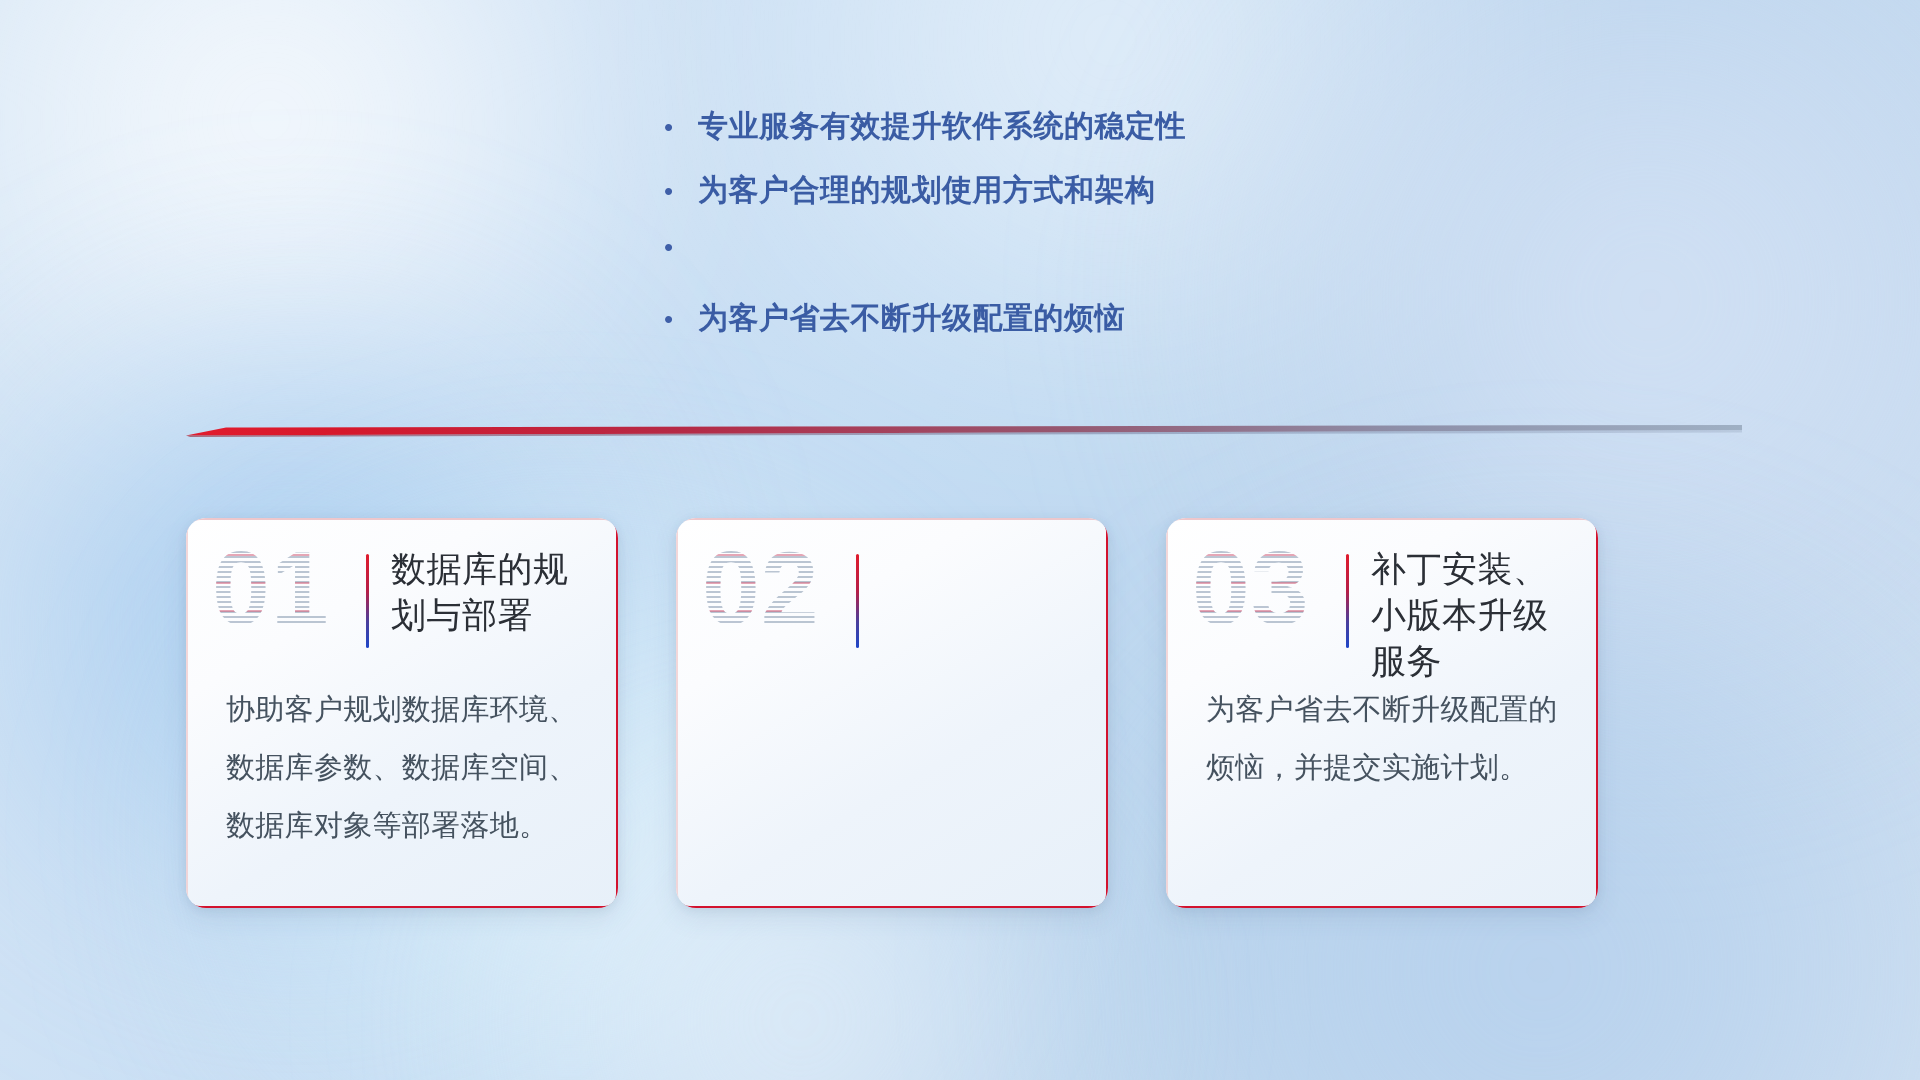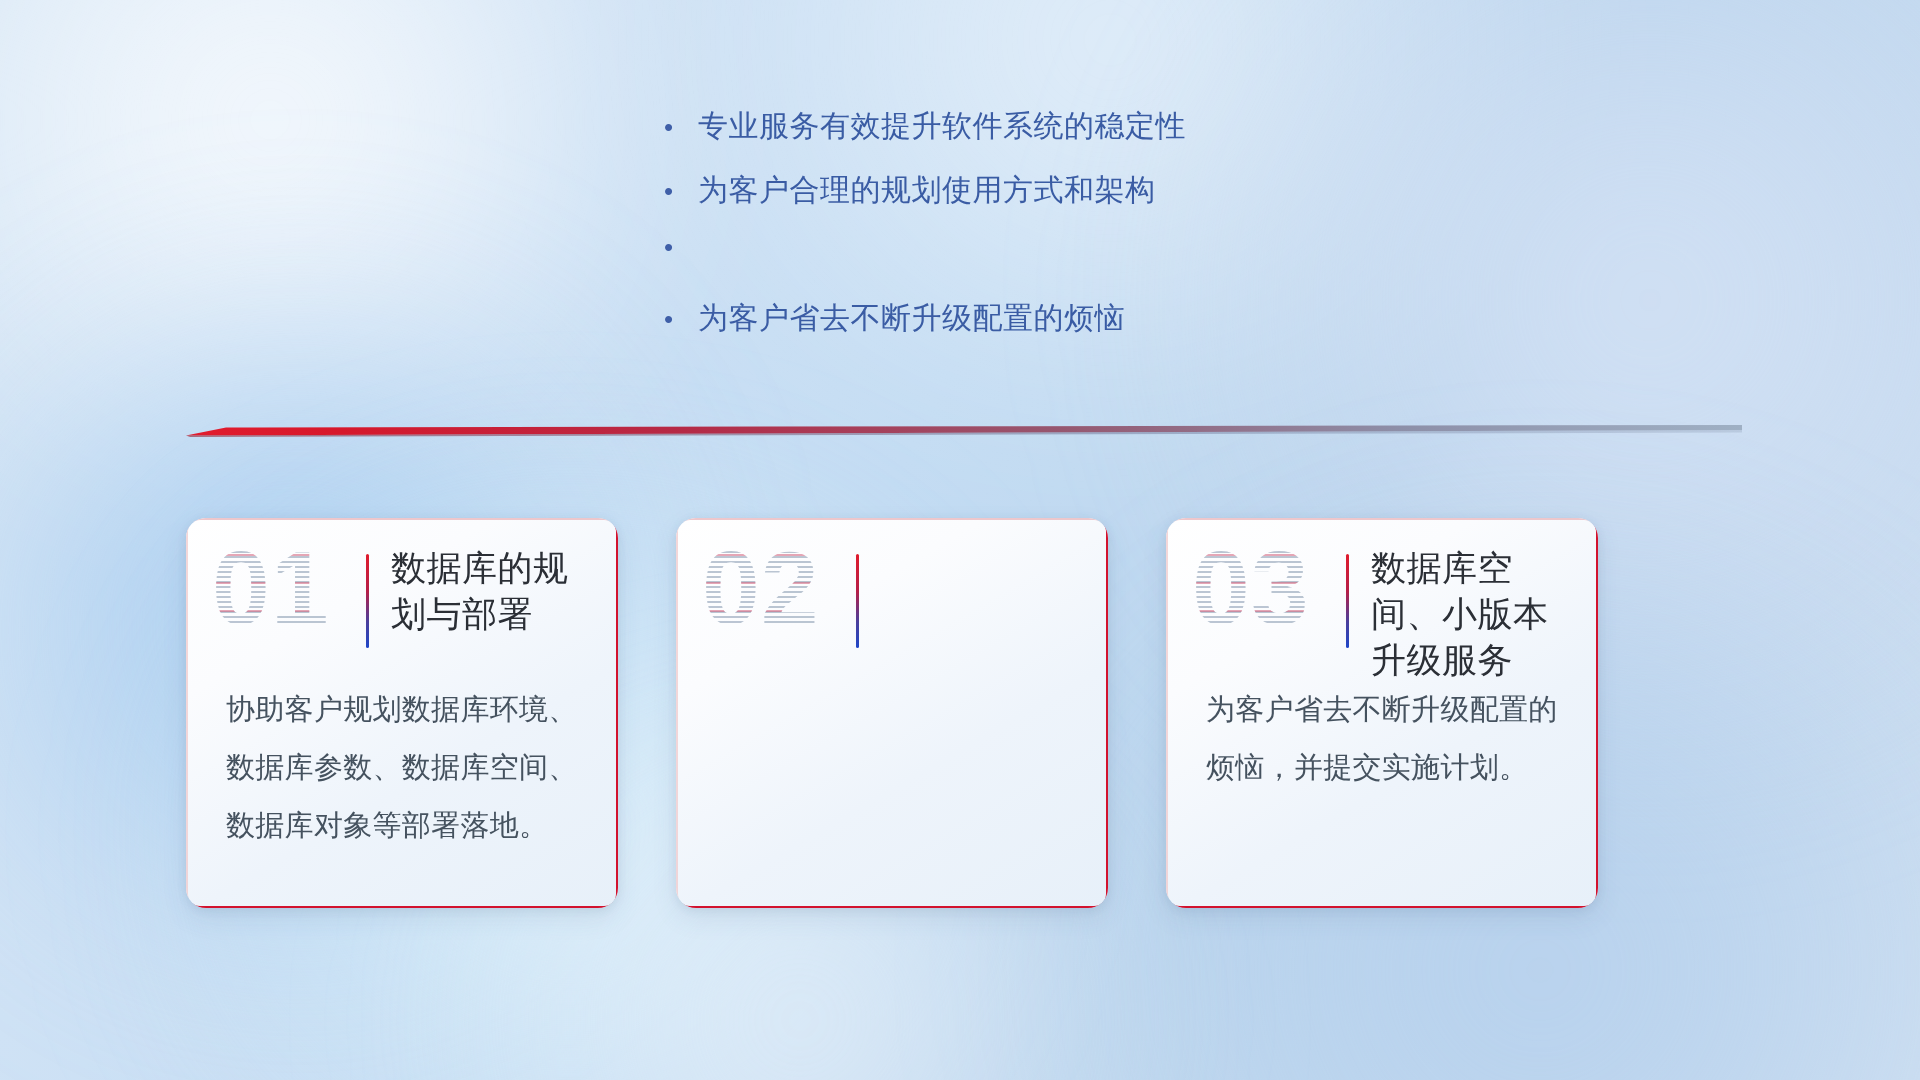--- a/index.html
+++ b/index.html
@@ -78,21 +78,21 @@
     color: #3f5fa8;
     font-size: 26px;
     line-height: 1;
     text-align: left;
     padding-left: 4px;
   }
   .bullet-text {
     font-size: 30px;
     letter-spacing: 0.5px;
     color: #3a5ca4;
-    font-weight: 400;
+    font-weight: 700;
     white-space: nowrap;
   }
 
   
   #divider-wrap {
     position: absolute;
     left: 186px;
     top: 422px;
     width: 1556px;
     height: 18px;
@@ -231,21 +231,20 @@
     background: linear-gradient(to bottom, #e01b2c 0%, #b51f48 40%, #4a3f9c 72%, #1f46c8 100%);
   }
   .card-title {
     flex: 1 1 auto;
     font-size: 35px;
     line-height: 1.32;
     color: #2b2f36;
     font-weight: 400;
     letter-spacing: 0.5px;
     padding-top: 2px;
-    font-family: Liberation Serif, serif;
   }
   .card-body {
     padding: 22px 40px 0 40px;
     font-size: 29px;
     line-height: 2.0;
     color: #45525f;
     letter-spacing: 0.3px;
   }
 </style>
 </head>
@@ -330,20 +329,20 @@
       </div>
     </div>
 
     <div class="card">
       <div class="card-head">
         <div class="card-num">
           <span class="num-glyph">03</span>
           <span class="num-glyph tint">03</span>
         </div>
         <div class="card-rule"></div>
-        <div class="card-title">数据库空间、小版本升级服务</div>
+        <div class="card-title">补丁安装、小版本升级服务</div>
       </div>
       <div class="card-body">为客户省去不断升级配置的烦恼，并提交实施计划。</div>
     </div>
 
   </div>
 
 </div>
 
 </body></html>

